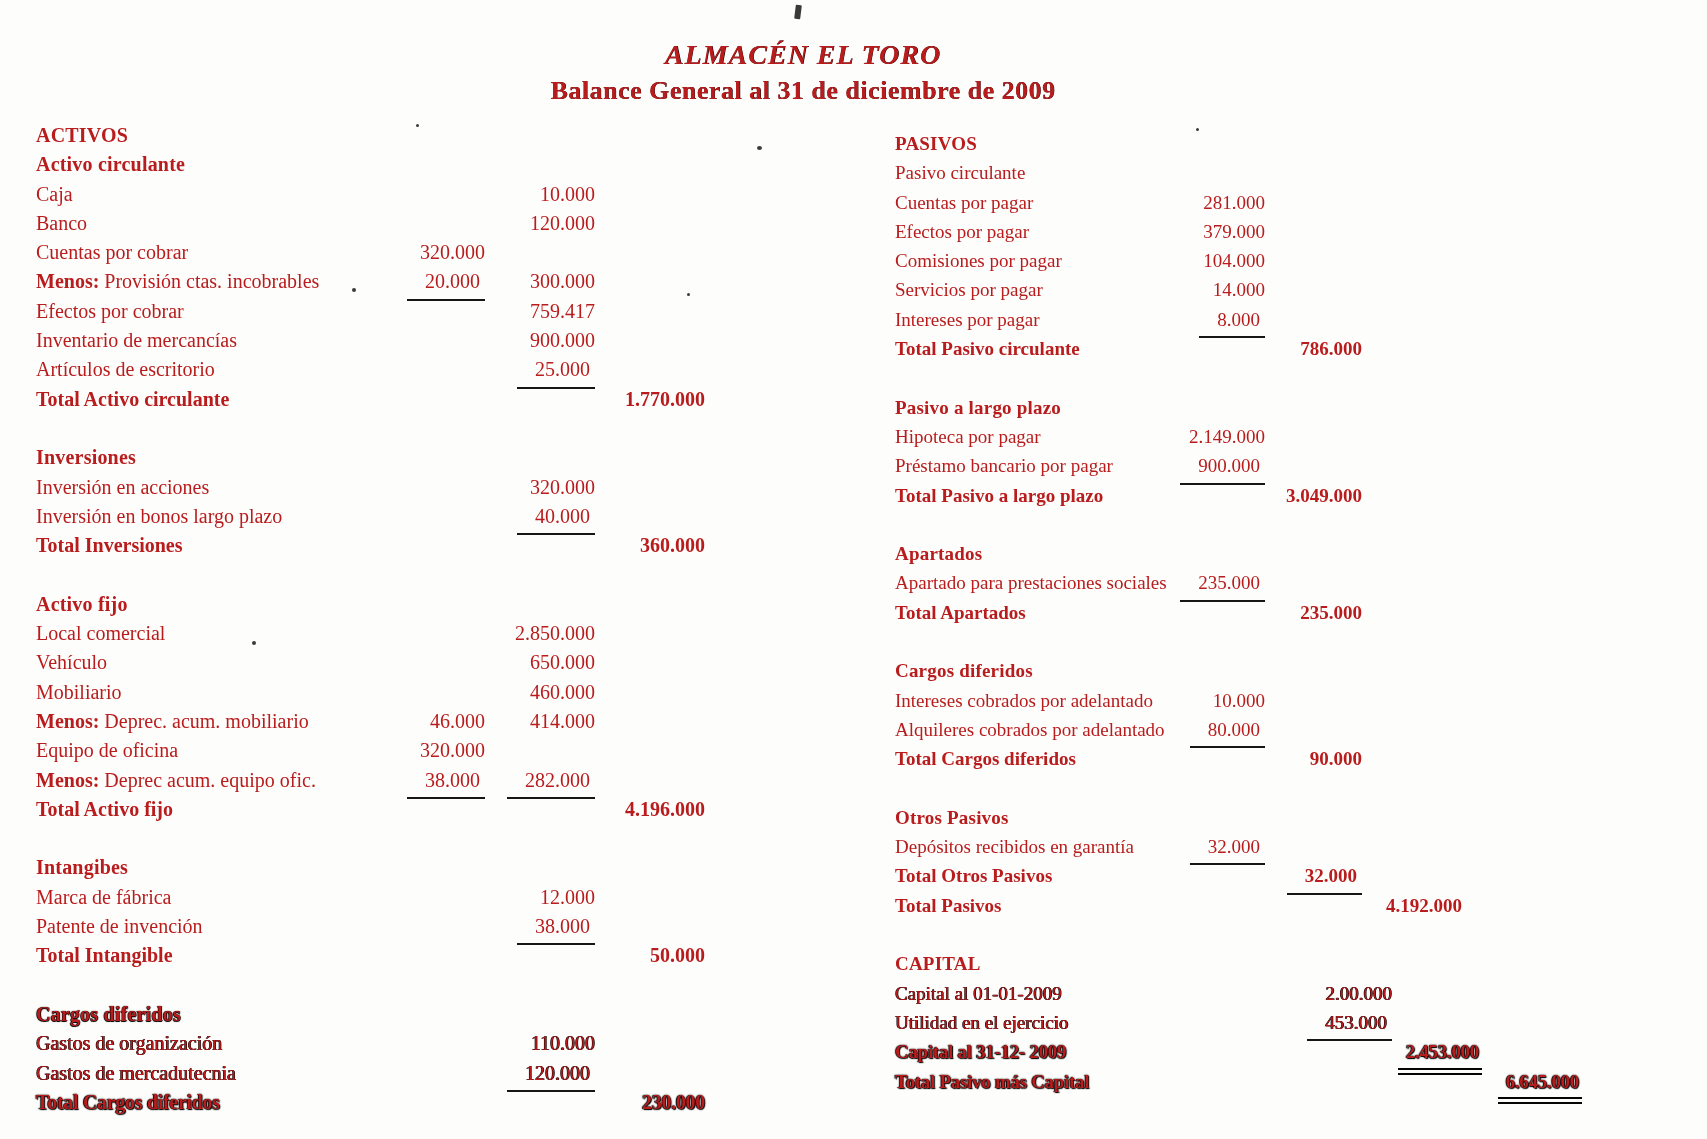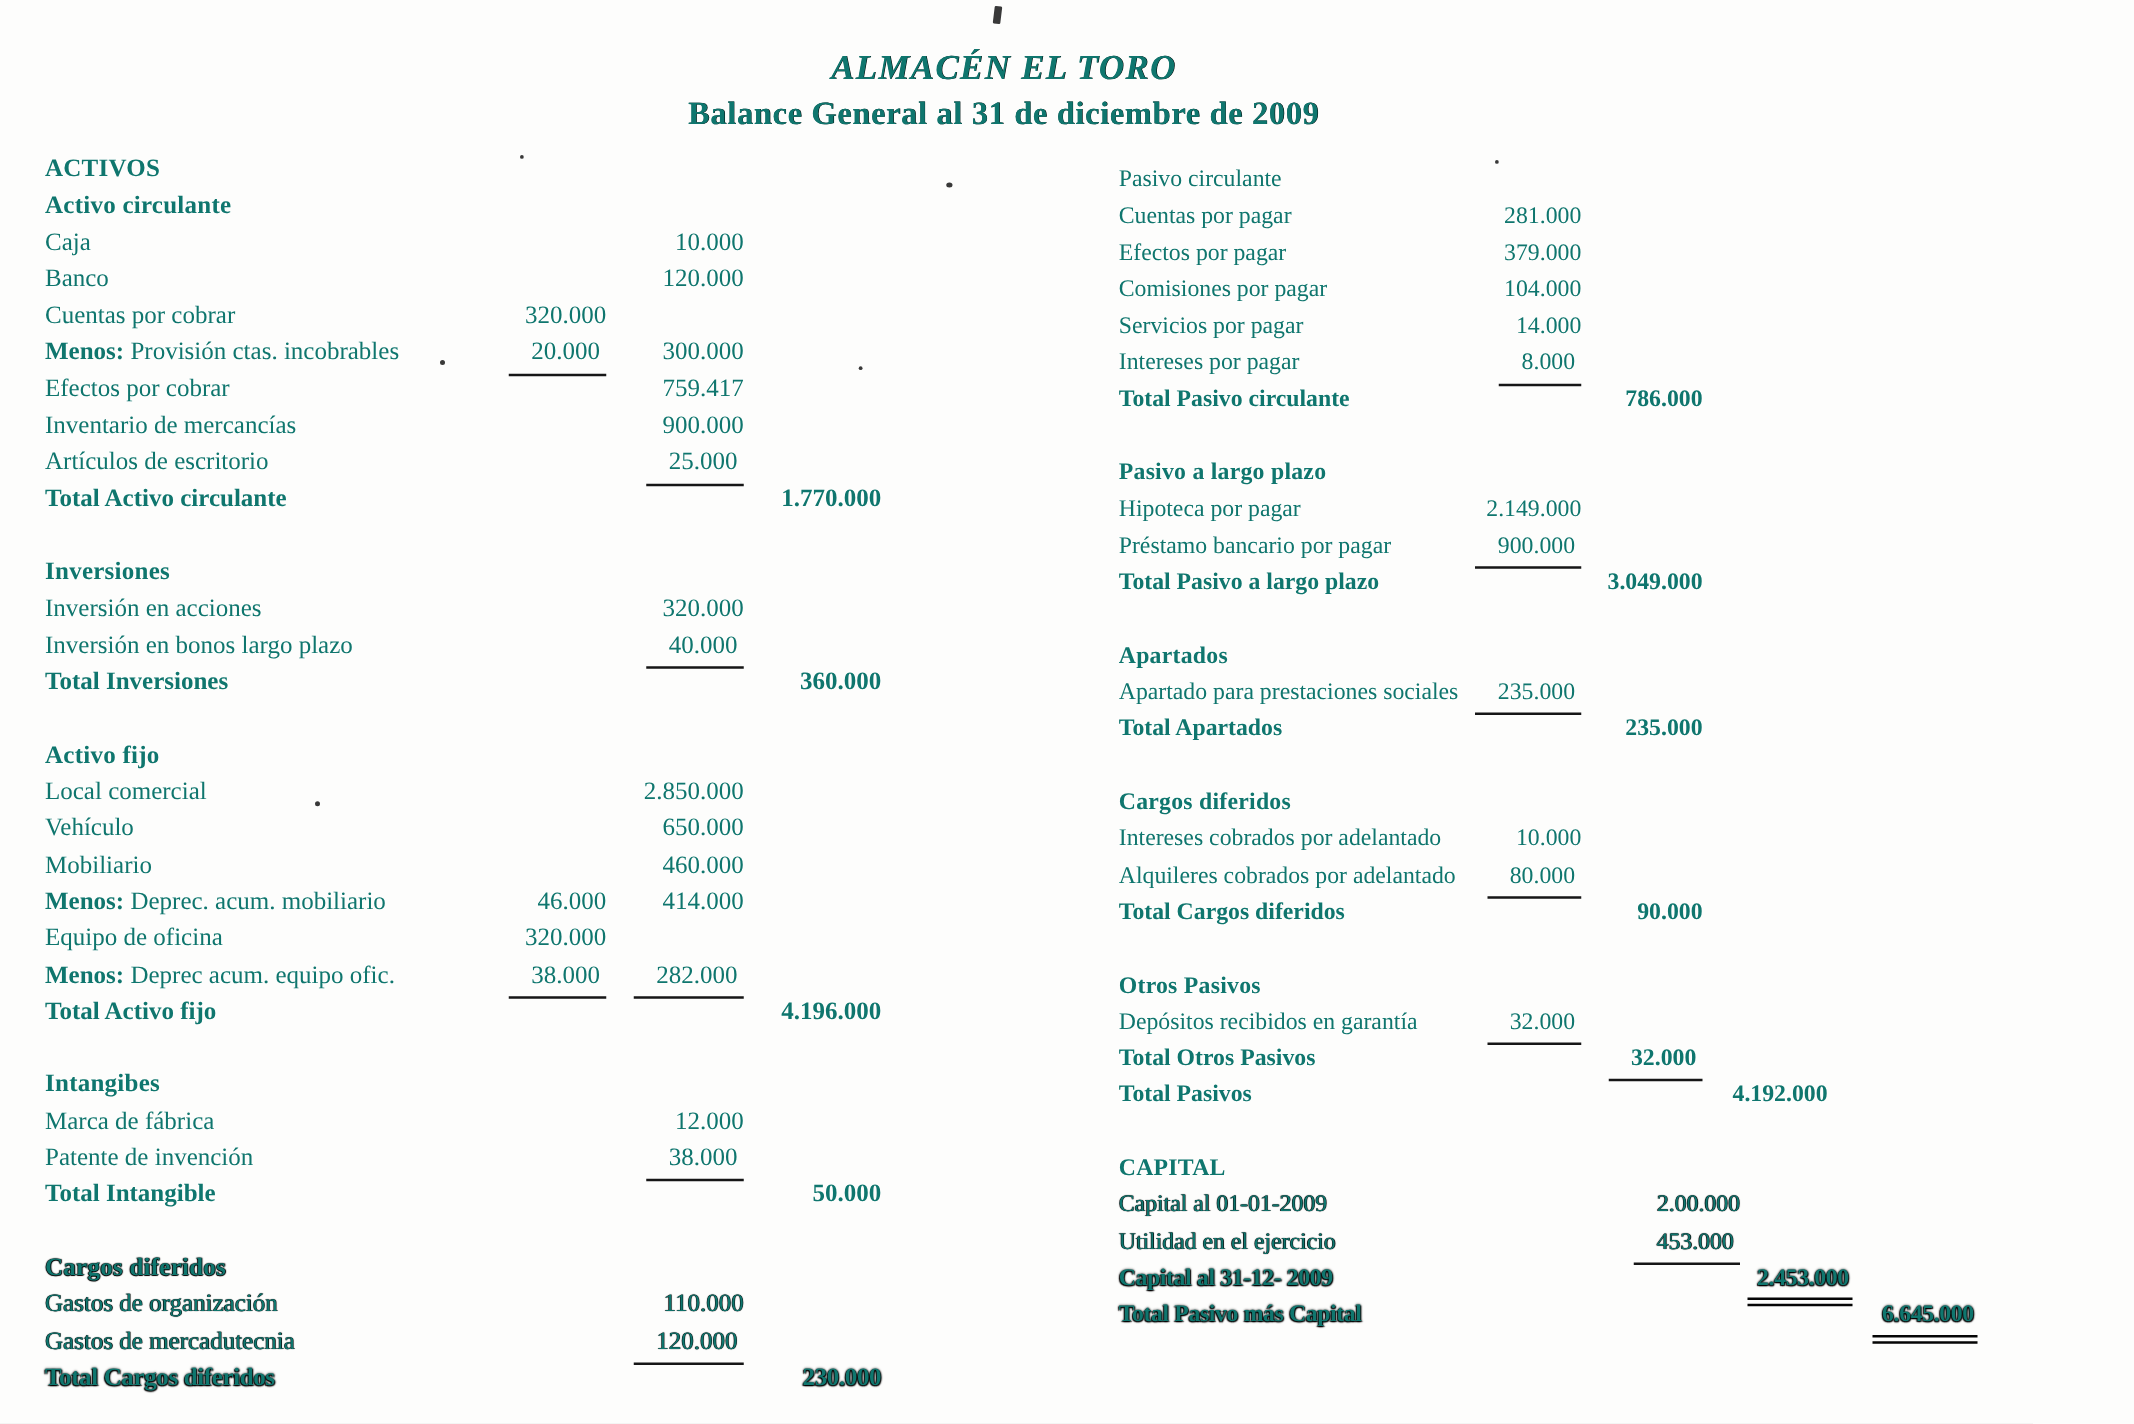--- a/index.html
+++ b/index.html
@@ -1,18 +1,18 @@
 <!DOCTYPE html>
 <html><head>
 <meta charset="utf-8">
 <style>
   html,body{margin:0;padding:0;background:#e8e8e6;}
   #page{
     position:relative;width:1707px;height:1139px;margin:0 auto;
-    background:#fdfdfc;overflow:hidden;color:#0f766e;
+    background:#fdfdfc;overflow:hidden;color:#b91c1c;
     font-family:"Liberation Serif","DejaVu Serif",serif;
     -webkit-font-smoothing:antialiased;
   }
   
   #titleblock{position:absolute;top:38px;left:0;width:1606px;text-align:center;}
   #doc-title{
     font-size:28px;line-height:34px;font-weight:bold;font-style:italic;
     letter-spacing:1px;
     text-shadow:0.4px 0 0.4px #000;
   }
@@ -176,20 +176,23 @@
       <div class="row i">
         <span class="lab sm1">Gastos de mercadutecnia</span>
         <span class="num c2 ul sm1"><span>120.000</span></span>
       </div>
       <div class="row t">
         <span class="lab sm3">Total Cargos diferidos</span>
         <span class="num c3 b sm3"><span>230.000</span></span>
       </div>
     </div>
   <div id="right-col" class="col">
+      <div class="row h">
+        <span class="lab">PASIVOS</span>
+      </div>
       <div class="row i">
         <span class="lab">Pasivo circulante</span>
       </div>
       <div class="row i">
         <span class="lab">Cuentas por pagar</span>
         <span class="num c1"><span>281.000</span></span>
       </div>
       <div class="row i">
         <span class="lab">Efectos por pagar</span>
         <span class="num c1"><span>379.000</span></span>

